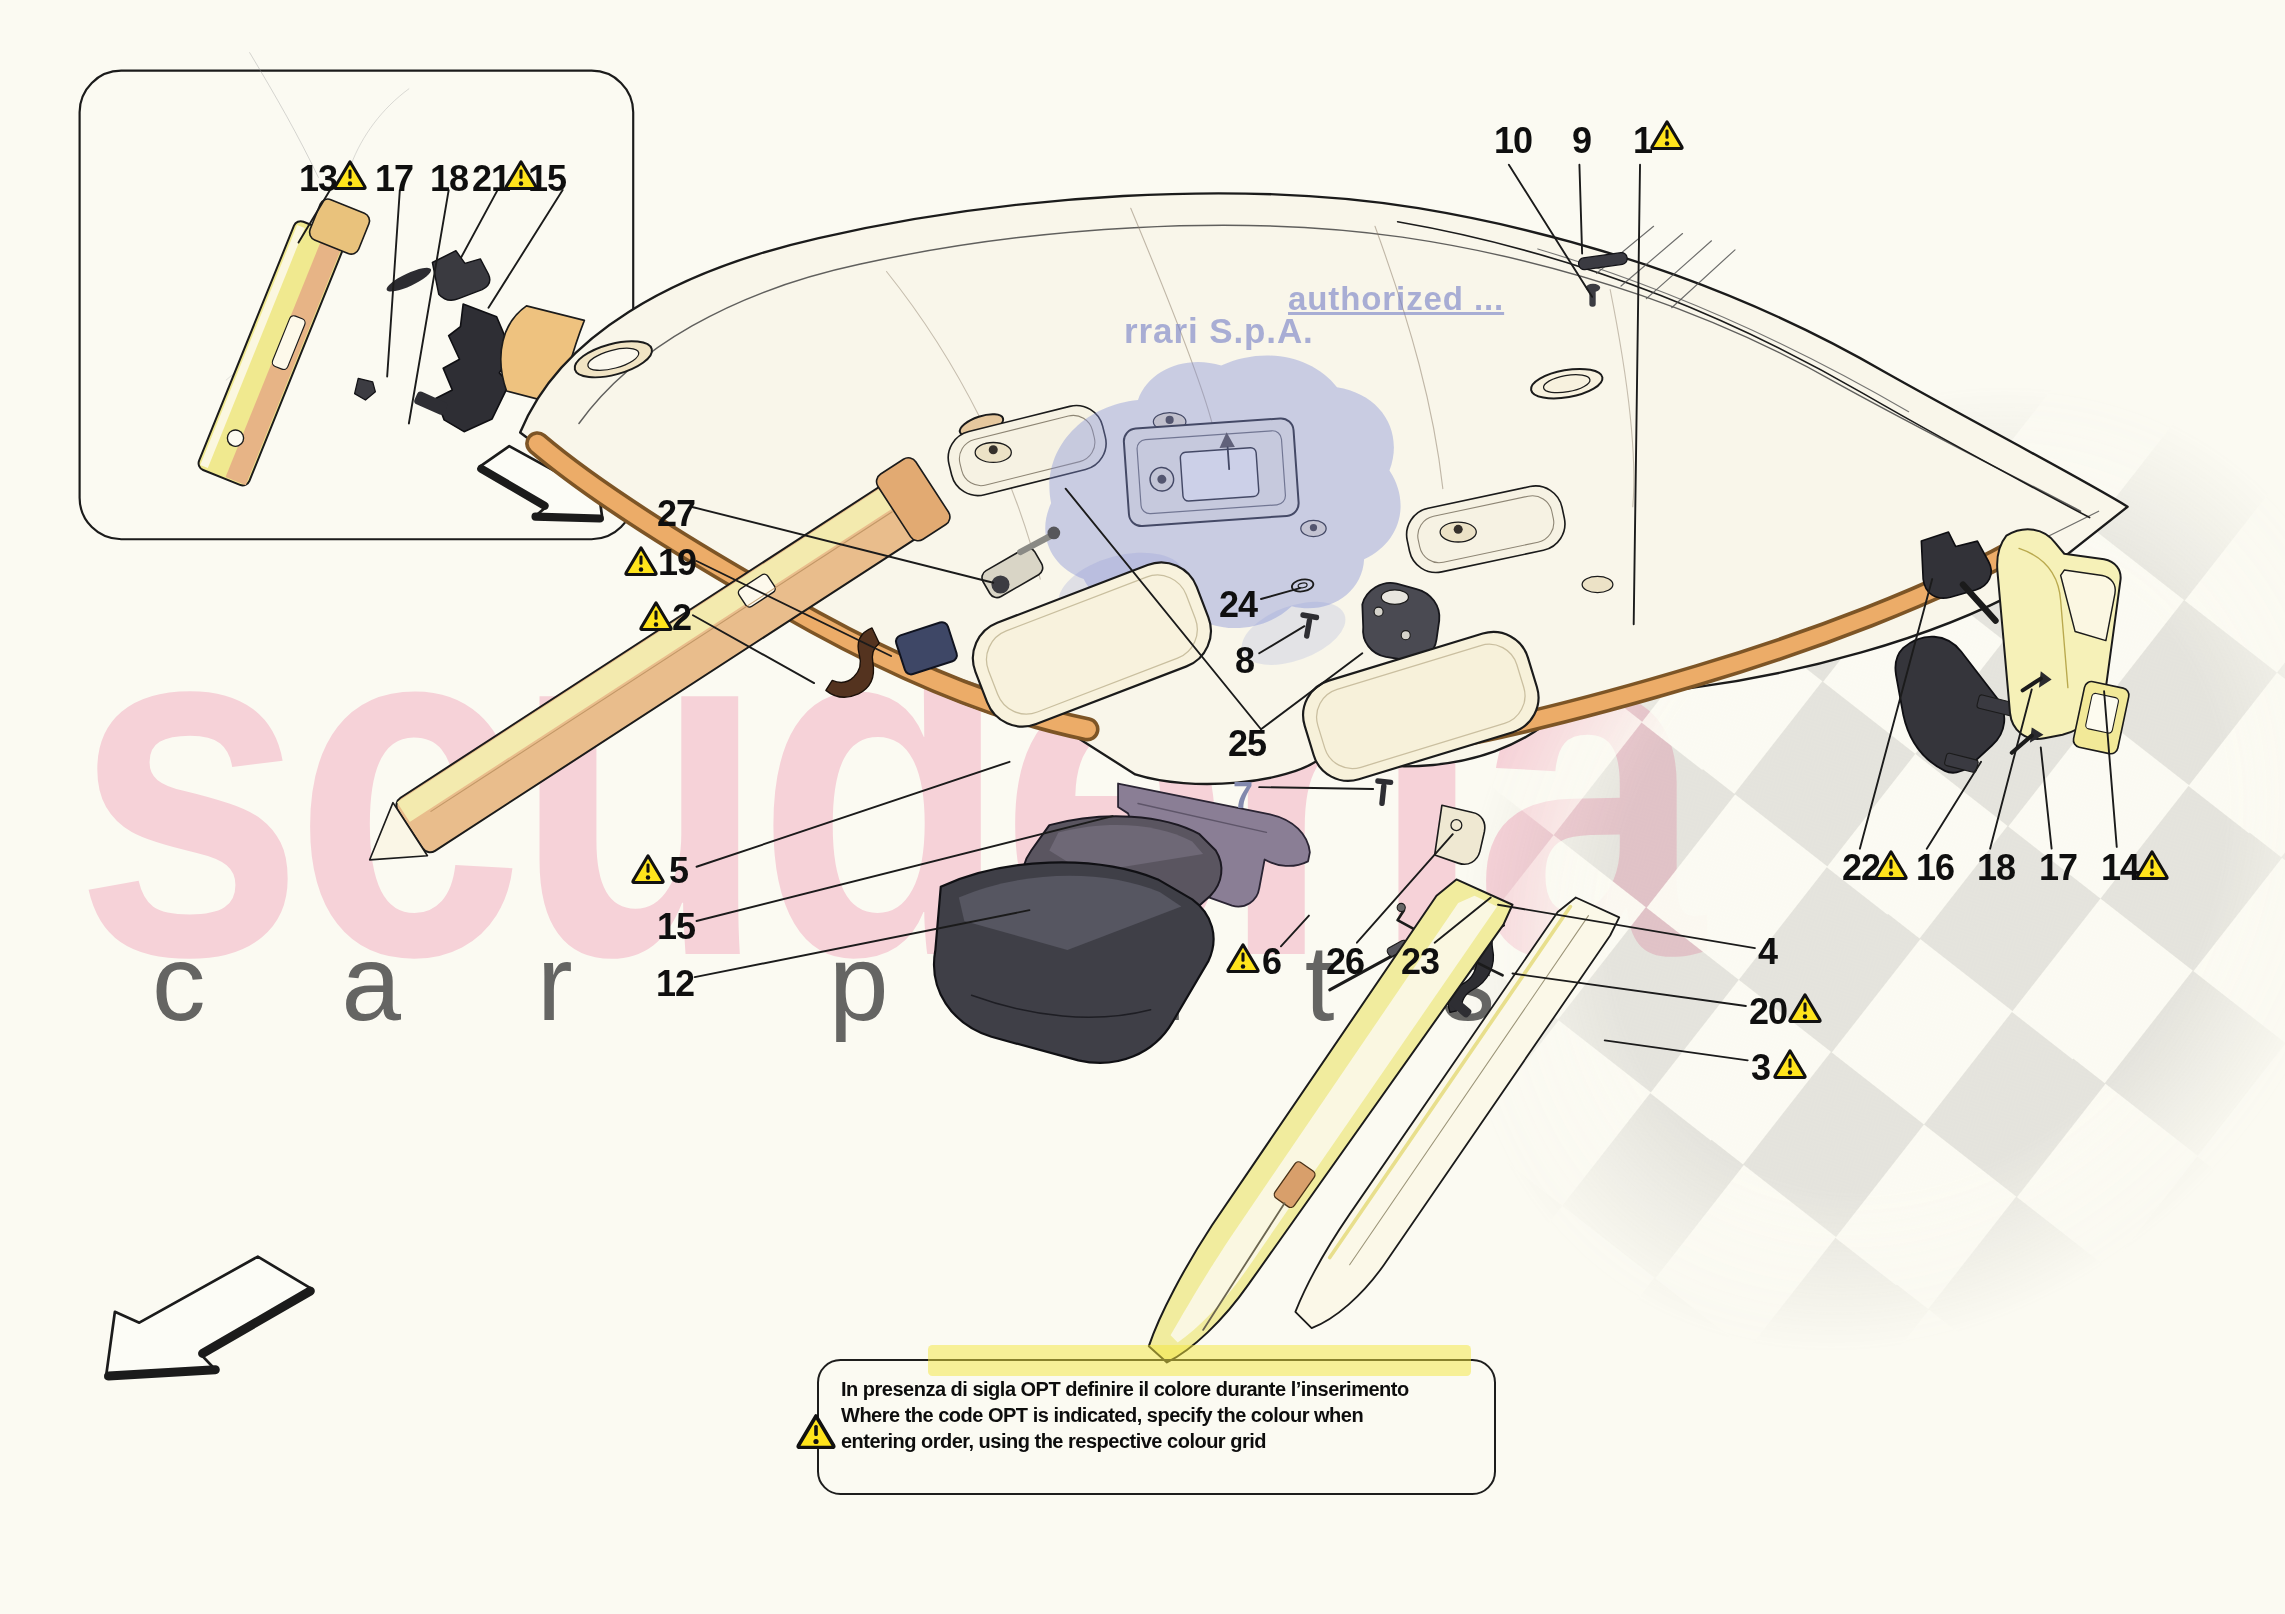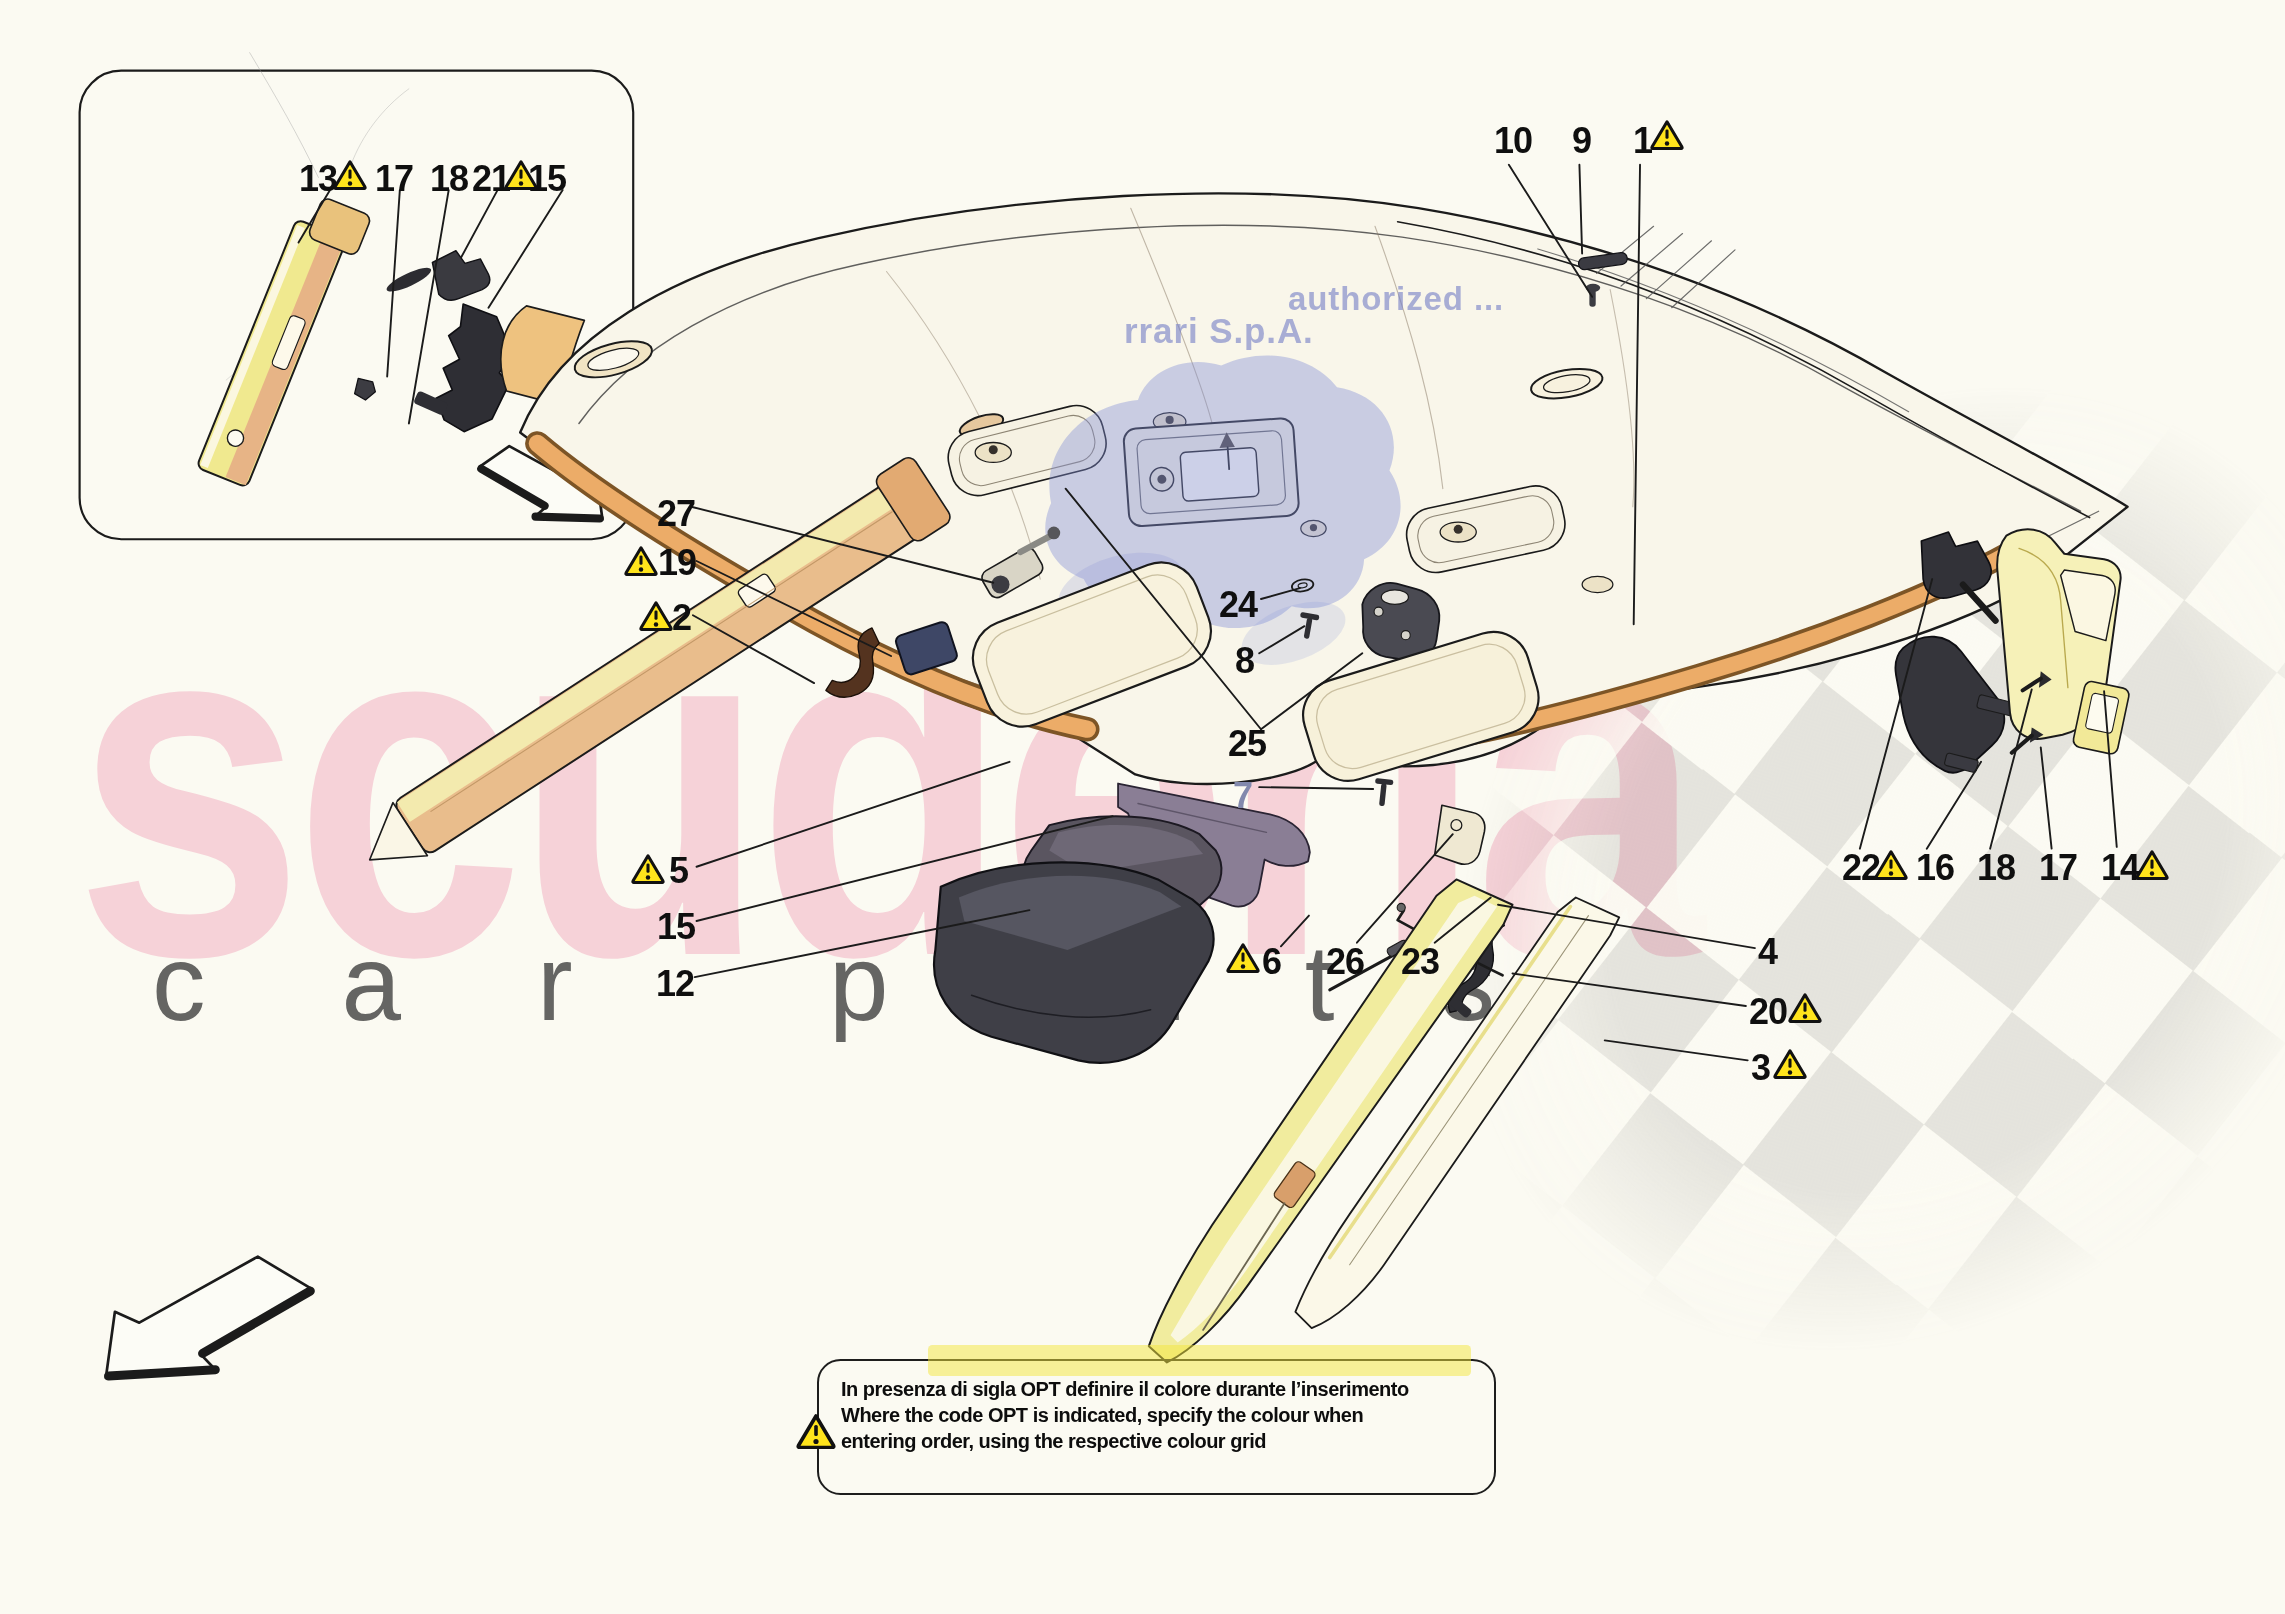--- a/index.html
+++ b/index.html
@@ -24,21 +24,21 @@
     background:repeating-conic-gradient(rgba(115,115,112,0.16) 0% 25%, rgba(251,250,242,0.95) 25% 50%);
     background-size:235px 235px;
     transform:rotate(38deg) scaleY(1.22);
     -webkit-mask-image:radial-gradient(closest-side,#000 52%,transparent 78%);
     mask-image:radial-gradient(closest-side,#000 52%,transparent 78%);
   }
   .wm-blue{
     position:absolute;z-index:4;font-weight:bold;color:rgba(118,128,198,0.62);
     white-space:nowrap;letter-spacing:0.9px;
   }
-  .wm-blue.auth{left:1288px;top:280px;font-size:33px;}
+  .wm-blue.auth{left:1288px;top:280px;font-size:33px;text-decoration:underline;}
   .wm-blue.ferr{left:1124px;top:311px;font-size:35px;}
   svg.art{position:absolute;left:0;top:0;z-index:3;}
   
   .num{
     position:absolute;z-index:5;font-weight:bold;font-size:36px;line-height:1;
     color:#0f0f0f;letter-spacing:-0.9px;white-space:nowrap;
   }
   .num.slate{color:#8289ad;}
   .warn{position:absolute;z-index:5;width:34px;height:31px;display:inline-block;}
   .warn svg{display:block;}

